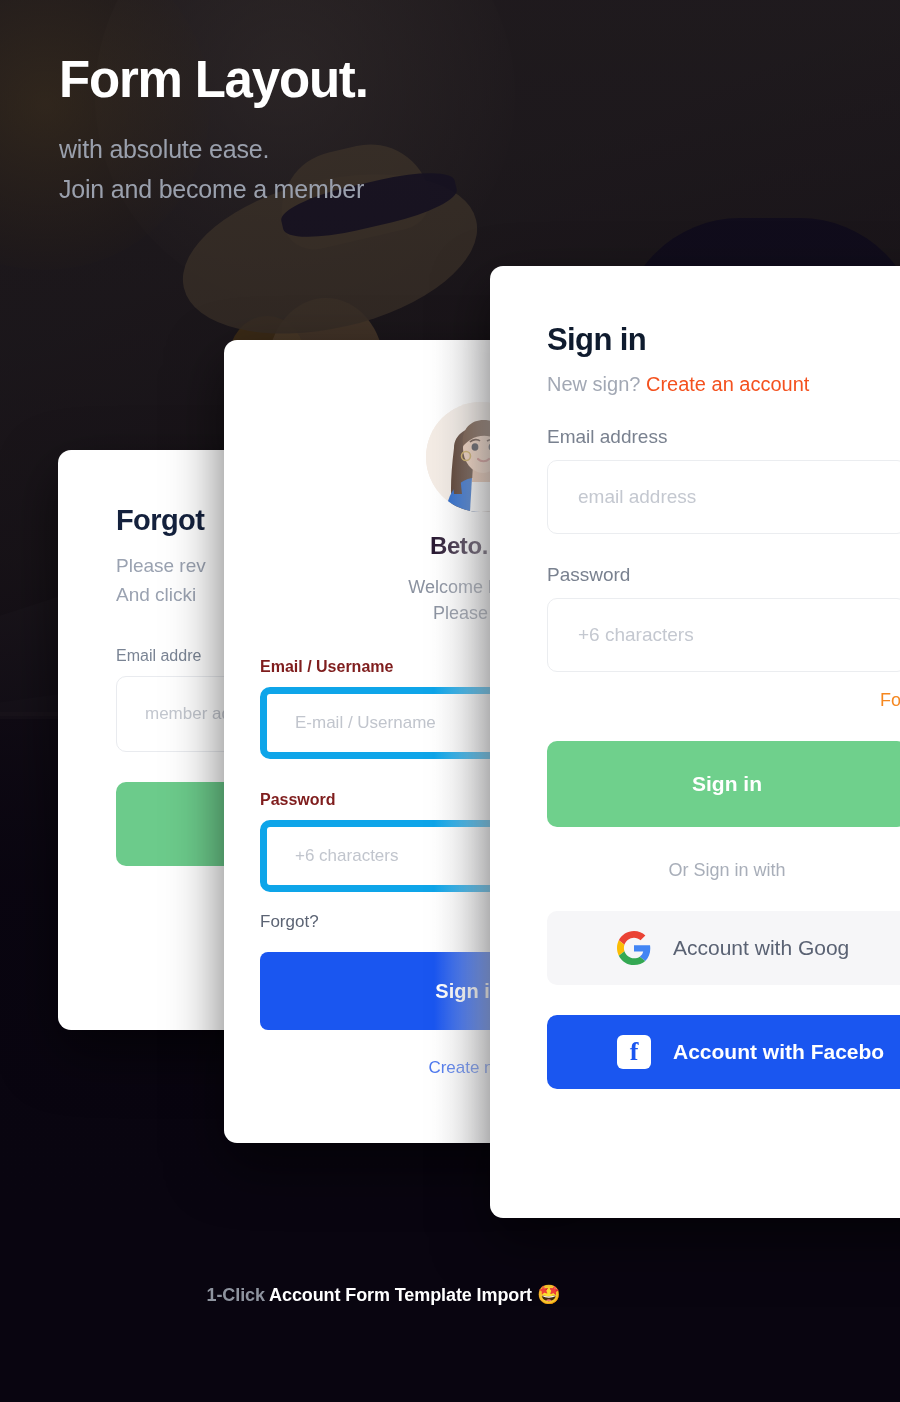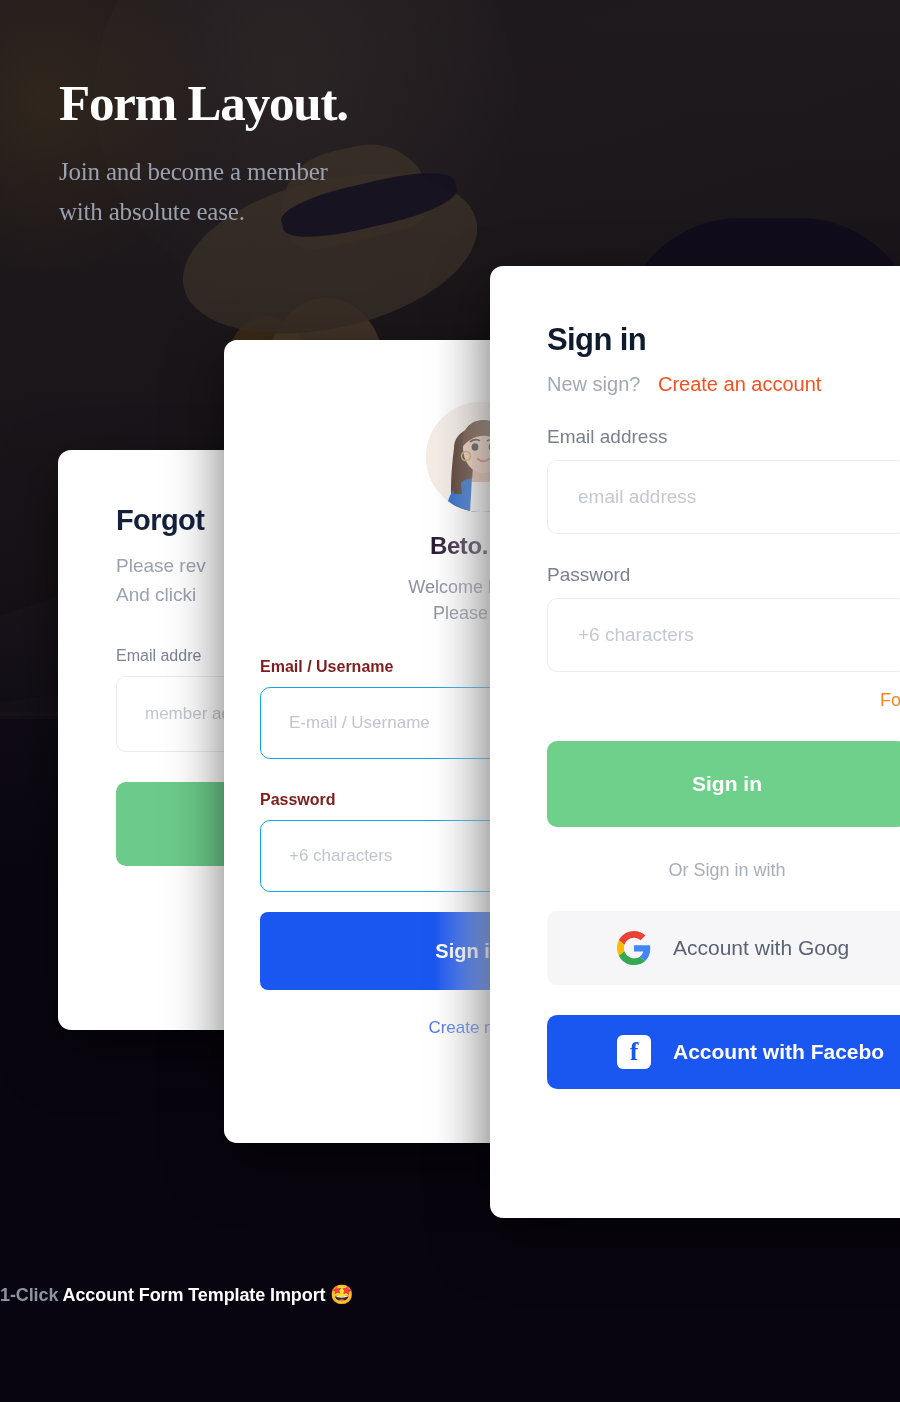--- a/index.html
+++ b/index.html
@@ -188,21 +188,21 @@
   }
 
   
   .hero-veil {
     position: absolute; left: 0; top: 0;
     width: 900px; height: 1230px;
     background: linear-gradient(180deg, rgba(14,10,18,0.62) 0%, rgba(12,8,16,0.72) 45%, rgba(9,5,16,0.93) 72%, #090510 100%);
   }
 
   
-  .hero-text { position: absolute; left: 59px; top: 74px; width: 640px; font-family: Liberation Serif, serif; }
+  .hero-text { position: absolute; left: 59px; top: 51px; width: 640px; }
   .hero-title {
     font-size: 51px;
     font-weight: bold;
     color: #ffffff;
     letter-spacing: -1.2px;
     line-height: 1.15;
   }
   .hero-sub {
     margin-top: 19px;
     font-size: 25px;
@@ -293,21 +293,21 @@
     padding-right: 28px;
     font-size: 18px; color: #8b92a0; line-height: 1.45;
   }
   .beto-field-label {
     margin-top: 32px;
     font-size: 16px; font-weight: bold; color: #7f1d1d;
   }
   .beto-input {
     margin-top: 11px;
     width: 290px; height: 72px;
-    border: 1px solid #0ea5e9;
+    border: 7px solid #0ea5e9;
     border-radius: 10px;
     display: flex; align-items: center;
     padding-left: 28px;
     font-size: 17px; color: #c1c5cd;
   }
   .beto-forgot {
     margin-top: 20px;
     font-size: 17px; color: #5c6474;
   }
   .beto-signin {
@@ -333,21 +333,21 @@
   }
   #card-signin .pad { padding: 56px 0 0 57px; width: 470px; }
   .signin-title {
     font-size: 31px; font-weight: bold; color: #0f1b2e;
     letter-spacing: -0.6px;
   }
   .signin-subrow {
     margin-top: 15px;
     font-size: 20px; color: #a2a8b4;
   }
-  .signin-sub-link { color: #f4511e; margin-left: 12px; }
+  .signin-sub-link { color: #f4511e; }
   .signin-label {
     margin-top: 30px;
     font-size: 19px; color: #79818f;
   }
   .signin-input {
     margin-top: 12px;
     width: 360px; height: 74px;
     border: 1px solid #ebedf0;
     border-radius: 10px;
     display: flex; align-items: center;
@@ -403,21 +403,21 @@
     display: flex; align-items: center; justify-content: center;
     color: #1a56f0; font-weight: bold; font-size: 26px;
     font-family: "Liberation Serif", serif;
   }
 
   
   .footer {
     position: absolute;
     left: 0; top: 1283px;
     width: 767px;
-    text-align: left;
+    text-align: center;
     font-size: 18px;
     font-weight: bold;
     color: #ffffff;
     letter-spacing: -0.1px;
   }
   .footer-accent { color: #8e949f; }
   .footer-emoji { font-size: 19px; }
 </style>
 </head>
 <body>
@@ -451,22 +451,22 @@
       <div class="right-shape"></div>
       <div class="right-shape-brim"></div>
       <div class="right-legs"></div>
     </div>
     <div class="hero-veil"></div>
   </div>
 
   <div class="hero-text">
     <div class="hero-title">Form Layout.</div>
     <div class="hero-sub">
+      <div>with absolute ease.</div>
       <div>Join and become a member</div>
-      <div>with absolute ease.</div>
     </div>
   </div>
 
   <div class="card card-fade" id="card-forgot">
     <div class="pad">
       <div class="forgot-title">Forgot</div>
       <div class="forgot-desc">
         <div>Please rev</div>
         <div>And clicki</div>
       </div>
@@ -521,20 +521,21 @@
       <div class="beto-field-label">Email / Username</div>
       <div class="beto-input">
         <span>E-mail / Username</span>
       </div>
 
       <div class="beto-field-label">Password</div>
       <div class="beto-input">
         <span>+6 characters</span>
       </div>
 
+      <div class="beto-forgot">Forgot?</div>
       <div class="beto-signin">Sign in</div>
       <div class="beto-create">Create new ac</div>
     </div>
   </div>
 
   <div class="card" id="card-signin">
     <div class="pad">
 
       <div class="signin-title">Sign in</div>
 

